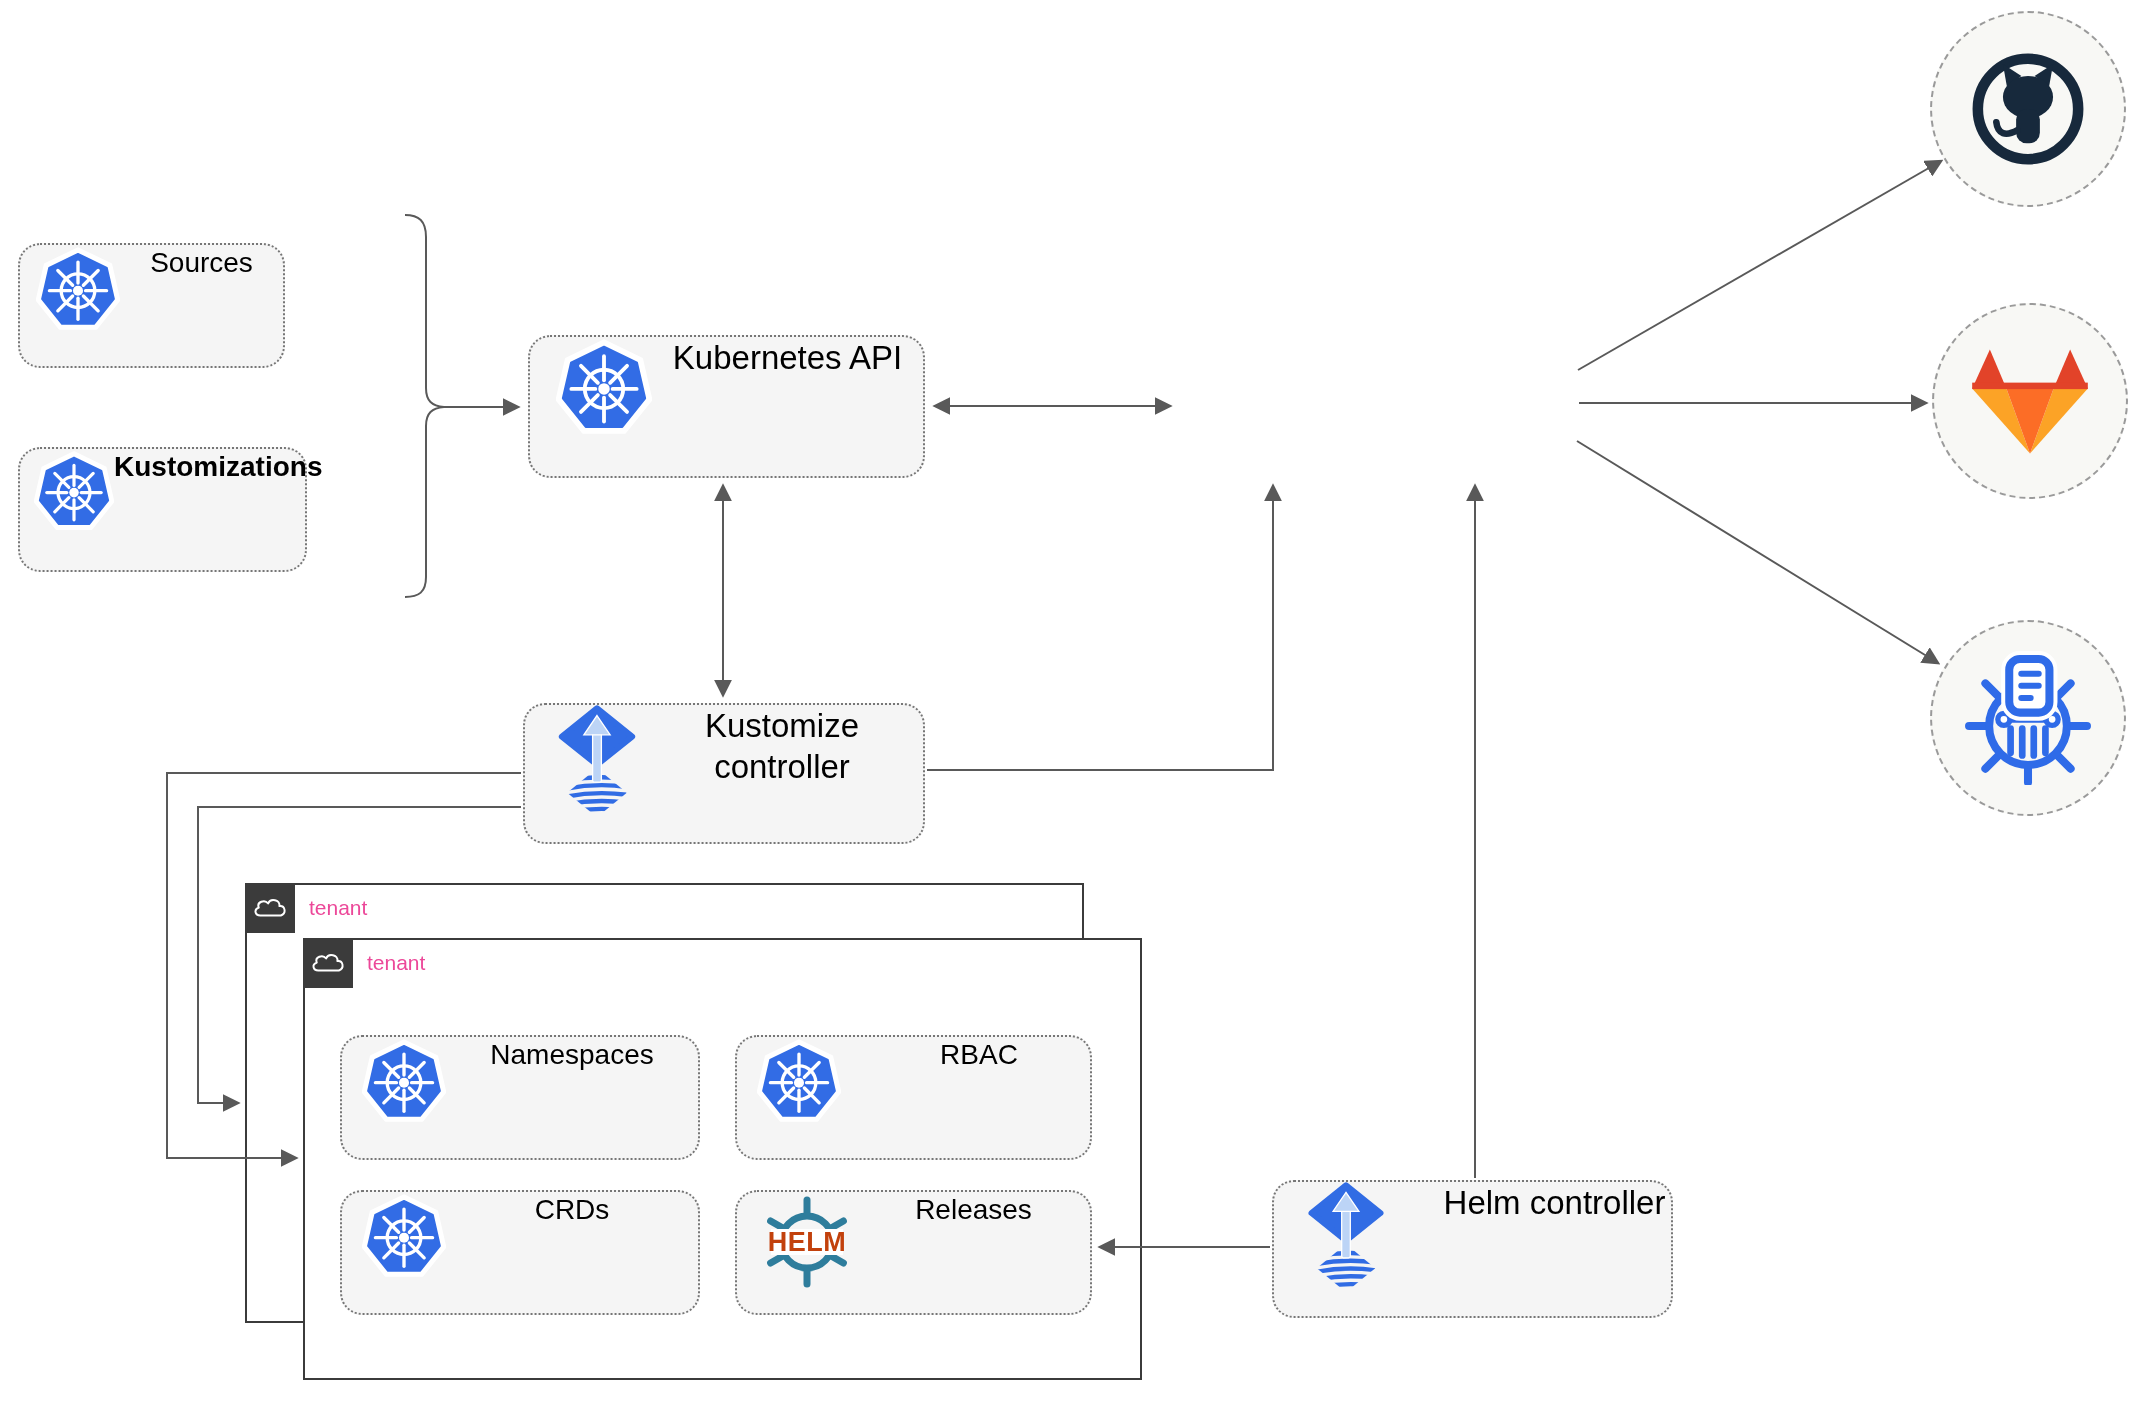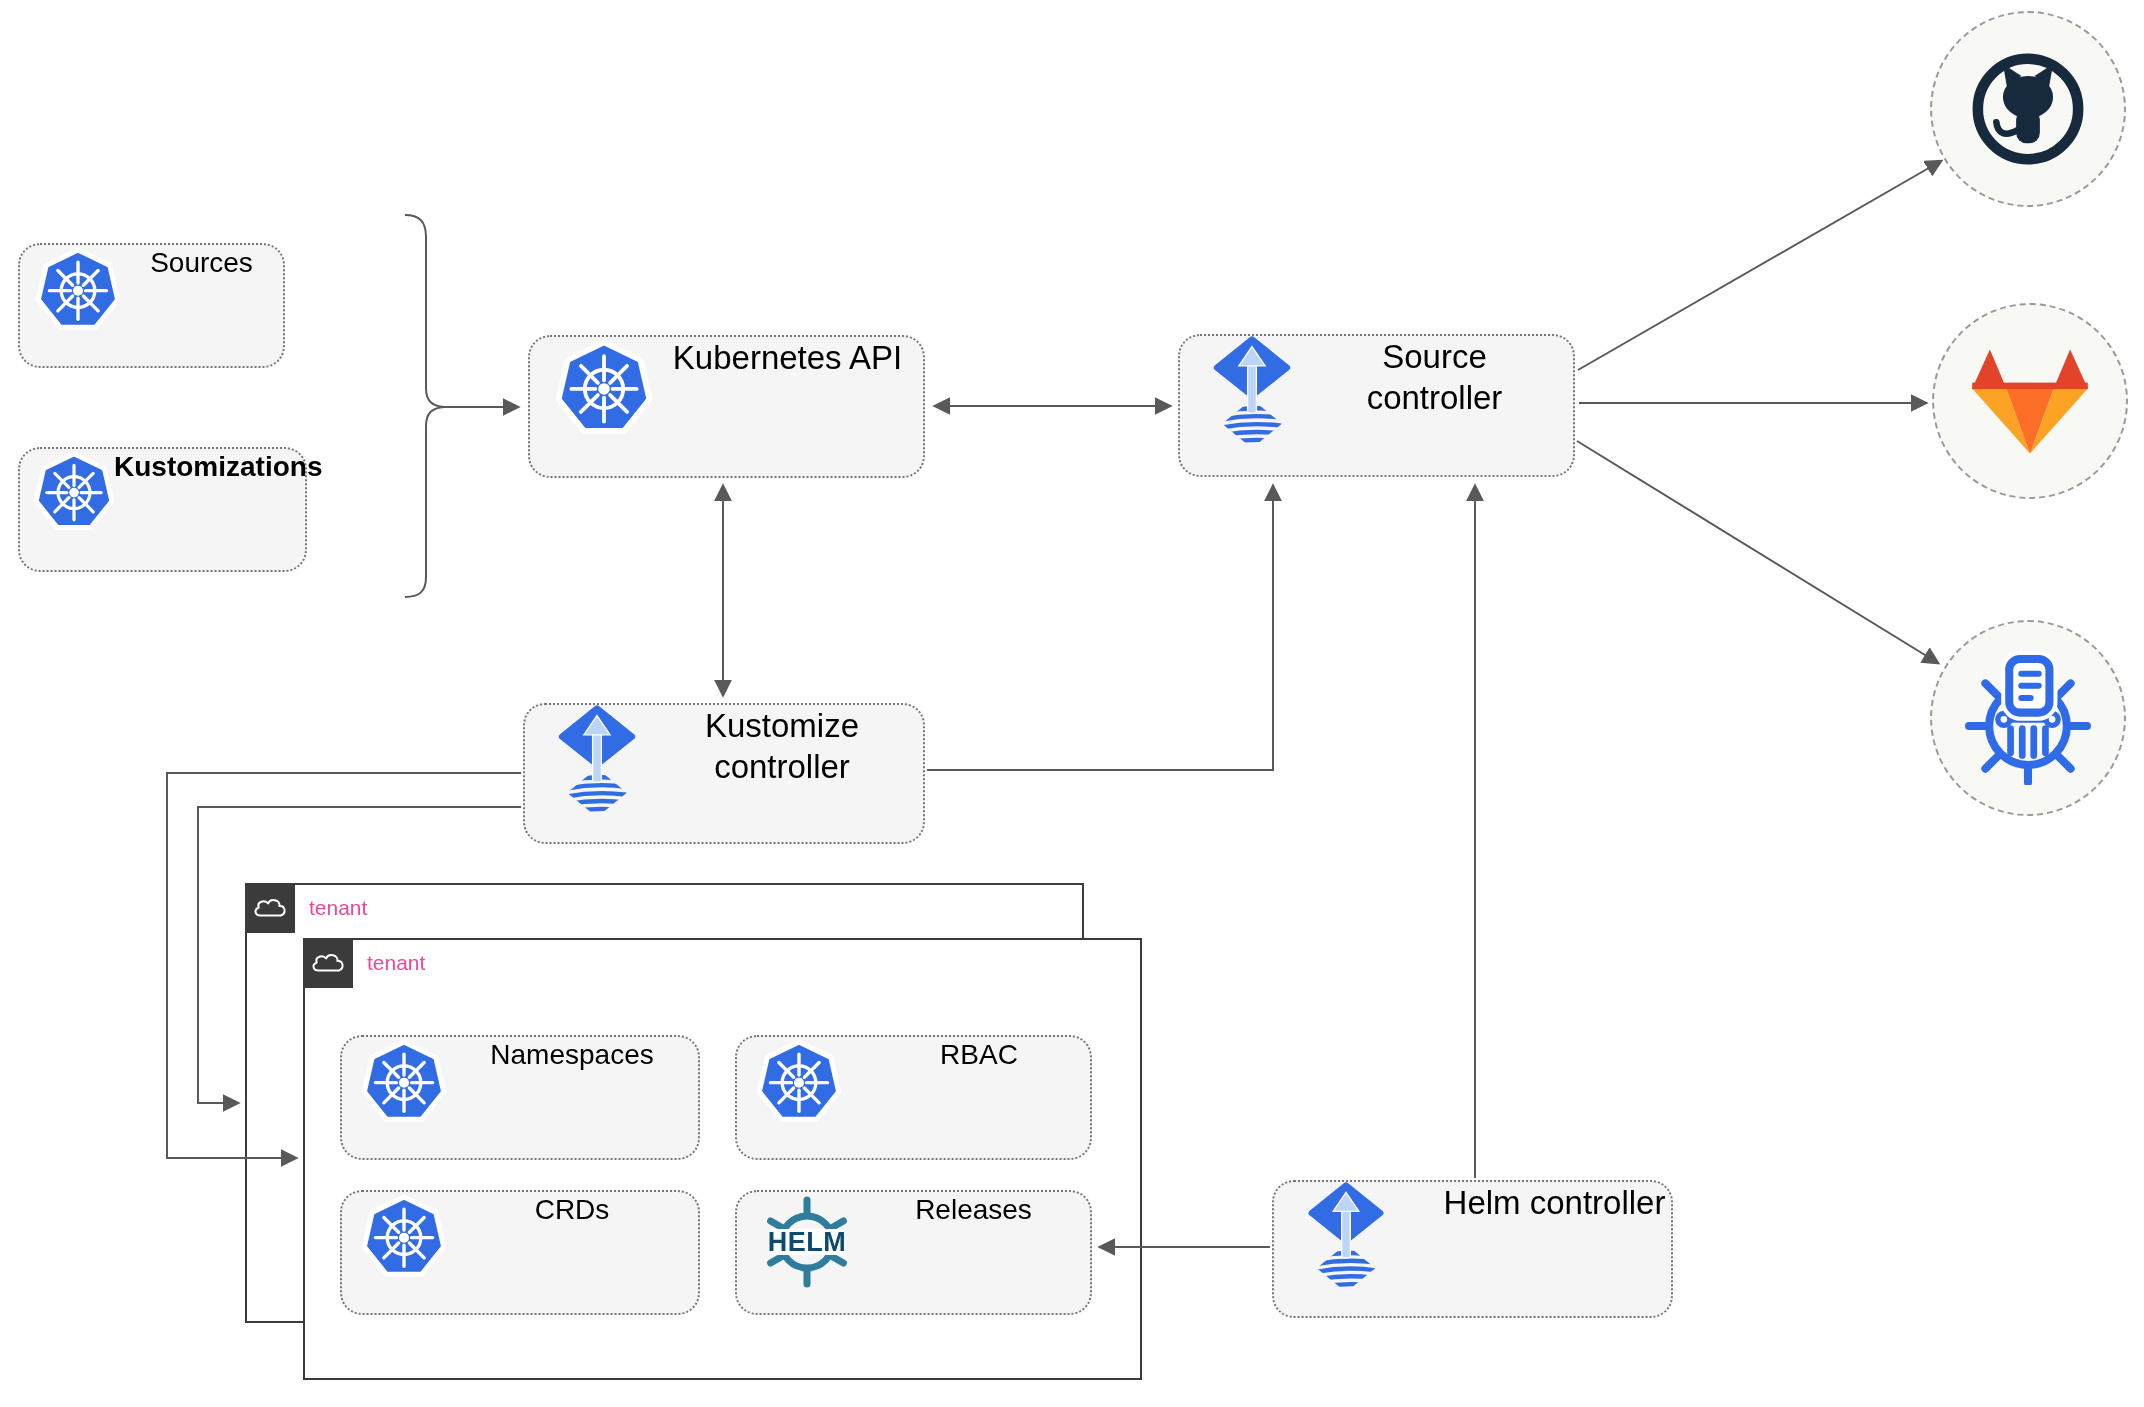--- a/index.html
+++ b/index.html
@@ -22,21 +22,21 @@
   .tenant-box.front{z-index:3;}
   .tenant-header{position:absolute;top:-2px;left:-2px;width:50px;height:50px;background:#3b3b3b;
                  display:flex;align-items:center;justify-content:center;}
   .tenant-label{position:absolute;left:62px;top:-2px;height:50px;display:flex;align-items:center;
                 font-size:21px;color:#ec4899;}
   .inner-node{z-index:4;}
   
   .wires{position:absolute;left:0;top:0;width:2144px;height:1407px;z-index:5;pointer-events:none;}
   .helm-icon-wrap{position:relative;margin-left:20px;flex:0 0 auto;width:100px;height:100px;}
   .helm-word{position:absolute;inset:0;display:flex;align-items:center;justify-content:center;
-             font-size:27px;font-weight:bold;letter-spacing:0.5px;color:#0c4a6e;}
+             font-size:27px;font-weight:bold;letter-spacing:0.5px;color:#c2410c;}
 </style>
 </head>
 <body>
 
 <svg width="0" height="0" style="position:absolute">
   <defs>
     <symbol id="sym-k8s" viewBox="0 0 100 100">
       <polygon points="50,1.8 10.8,20.8 1.1,63.2 28.2,97.1 71.8,97.1 98.9,63.2 89.2,20.8" fill="#ffffff" stroke="#ffffff" stroke-width="3" stroke-linejoin="round"></polygon>
       <polygon points="50,8 15.6,24.6 7.1,61.8 30.9,91.6 69.1,91.6 92.9,61.8 84.4,24.6" fill="#326ce5" stroke="#326ce5" stroke-width="2" stroke-linejoin="round"></polygon>
       <g stroke="#ffffff" stroke-width="4" stroke-linecap="round" fill="none">
@@ -206,26 +206,20 @@
     <span class="node-label">Kustomizations</span>
   </div>
 
   <div class="dotted-node" style="left:528px;top:335px;width:397px;height:143px;">
     <svg class="node-icon" style="margin-left:26px" width="96" height="100">
         <use href="#sym-k8s"></use>
       </svg>
     <span class="node-label ctl-label">Kubernetes API</span>
   </div>
 
-  <div class="dotted-node" style="left:1178px;top:334px;width:397px;height:143px;">
-    <svg class="node-icon" style="margin-left:28px" width="88" height="114">
-        <use href="#sym-flux"></use>
-      </svg>
-    <span class="node-label ctl-label wrap">Source controller</span>
-  </div>
 
   <div class="dotted-node" style="left:523px;top:703px;width:402px;height:141px;">
     <svg class="node-icon" style="margin-left:28px" width="88" height="114">
         <use href="#sym-flux"></use>
       </svg>
     <span class="node-label ctl-label wrap">Kustomize controller</span>
   </div>
 
   <div class="dotted-node" style="left:1272px;top:1180px;width:401px;height:138px;gap:48px;">
     <svg class="node-icon" style="margin-left:28px" width="88" height="112">

